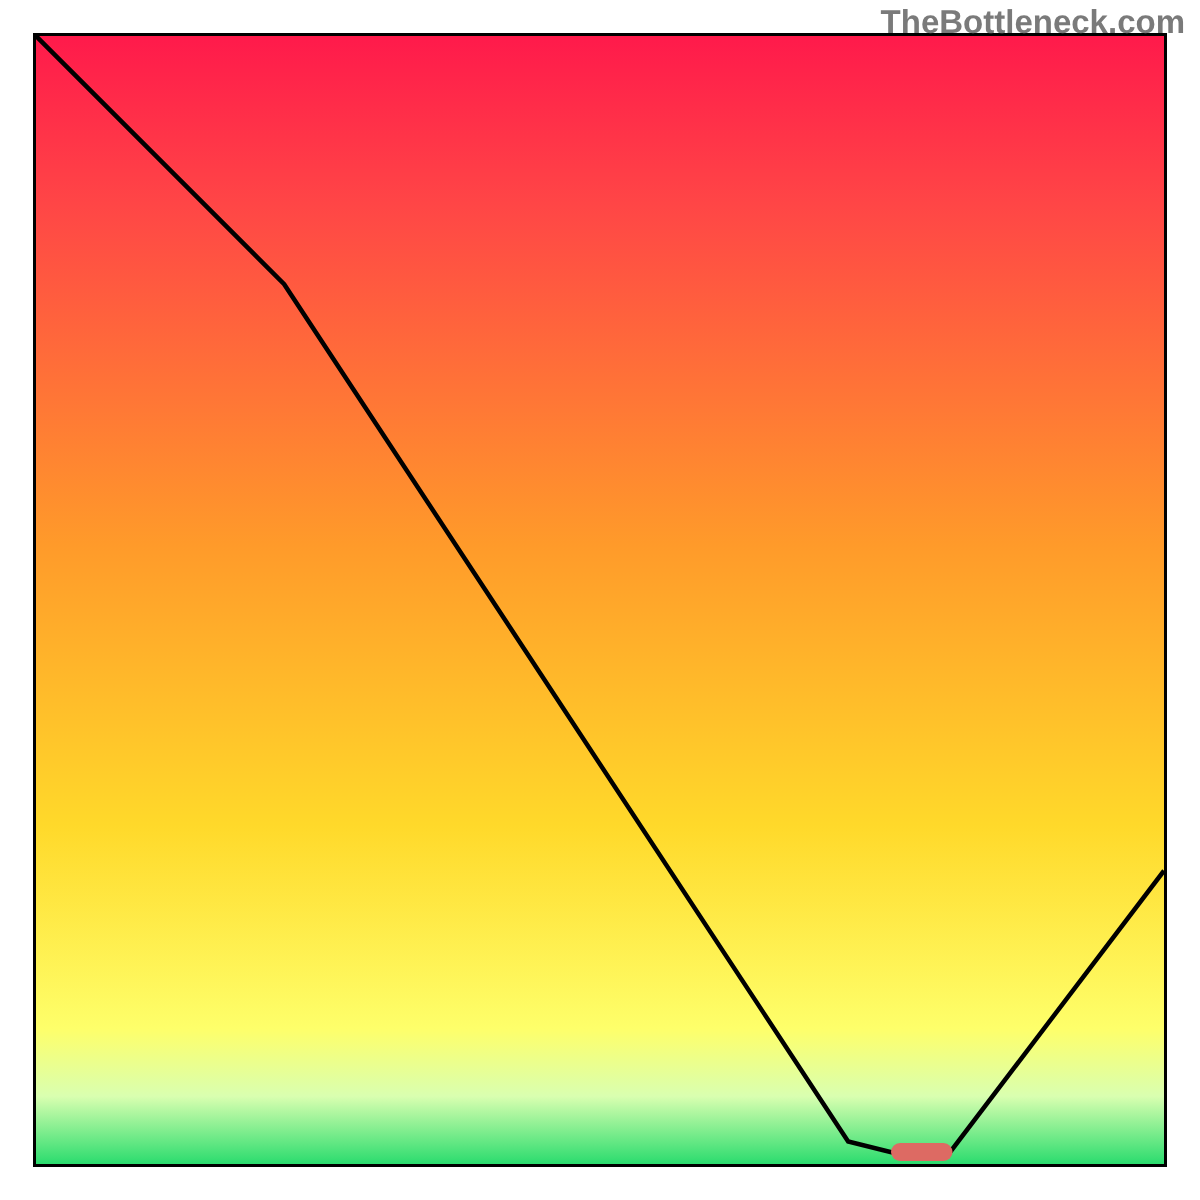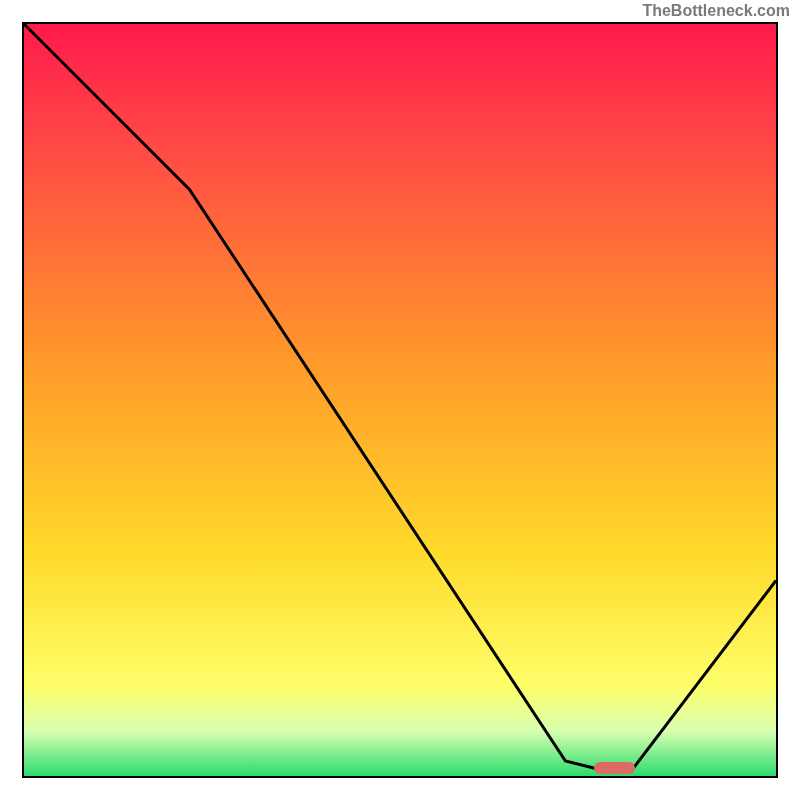--- a/index.html
+++ b/index.html
@@ -12,21 +12,21 @@
   }
   .container {
     position: relative;
     width: 800px;
     height: 800px;
   }
   .watermark {
     position: absolute;
     top: 2px;
     right: 10px;
-    font-size: 16px;
+    font-size: 22px;
     font-weight: bold;
     color: #7a7a7a;
     z-index: 10;
   }
   .frame {
     position: absolute;
     left: 22px;
     top: 22px;
     width: 756px;
     height: 756px;

